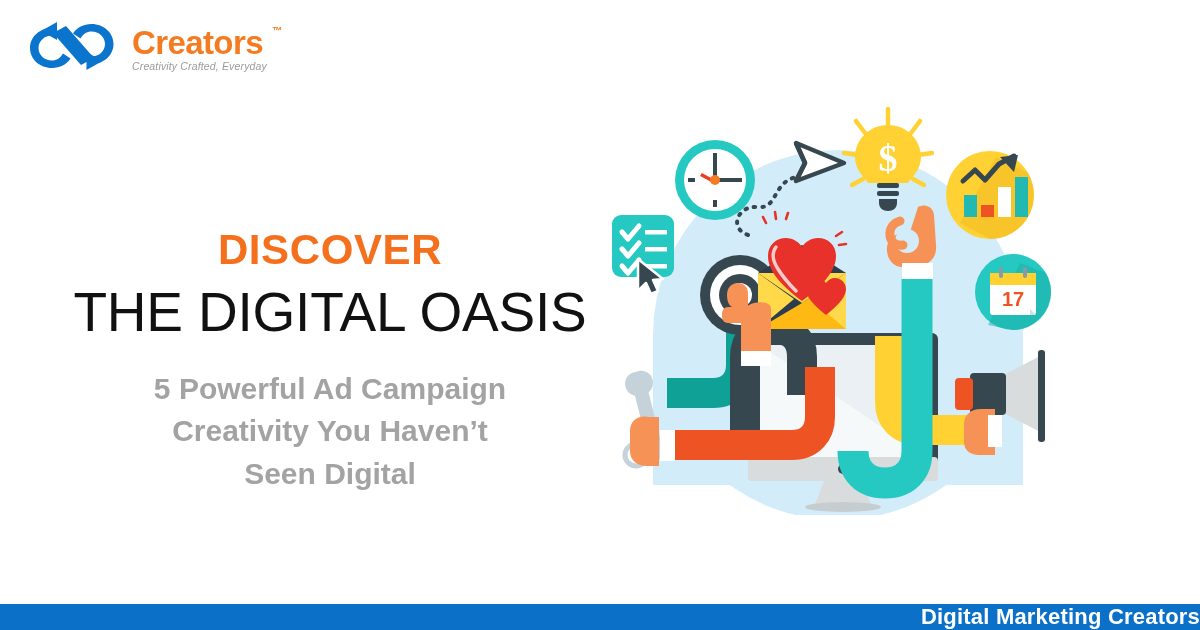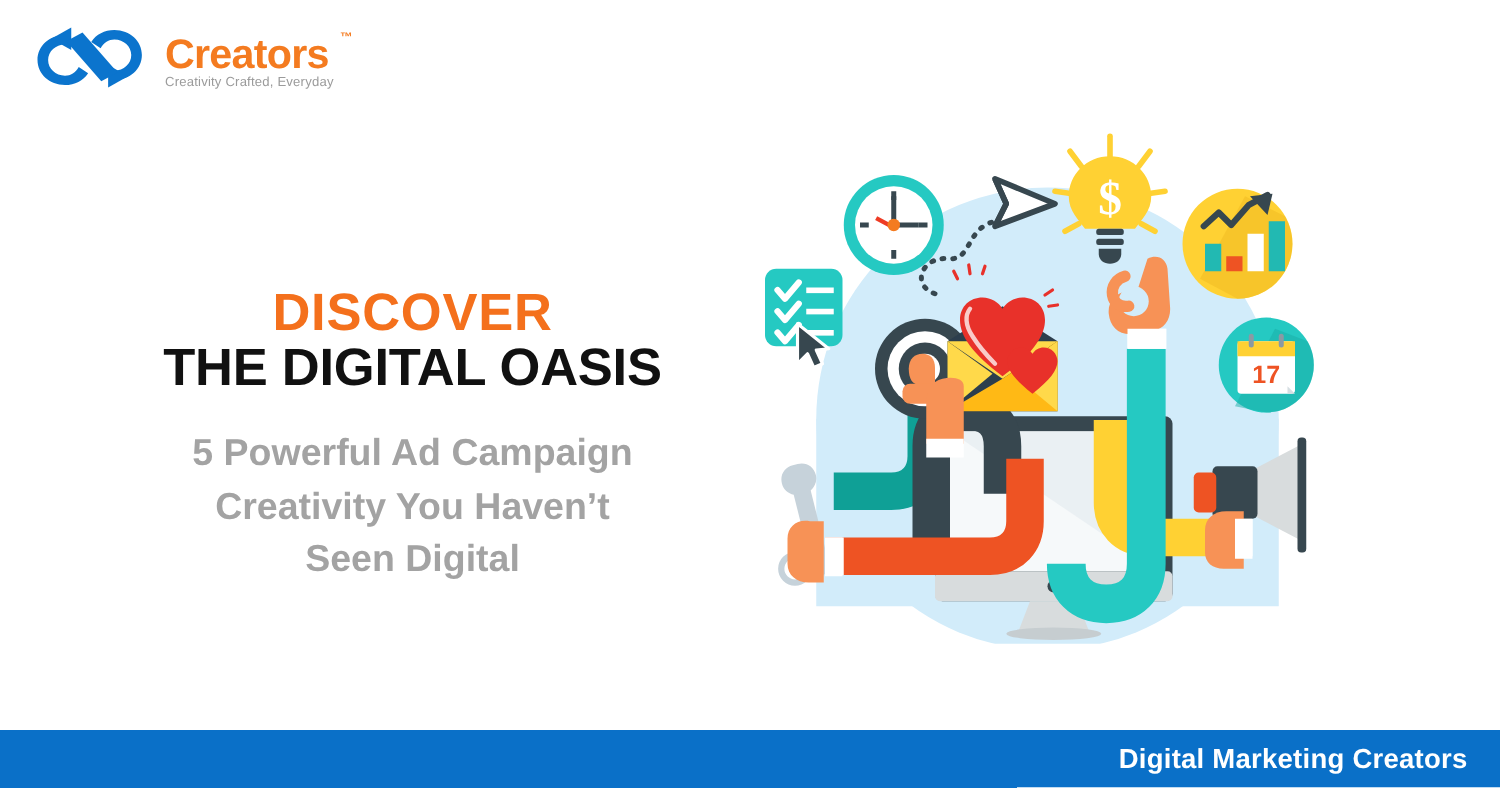--- a/index.html
+++ b/index.html
@@ -27,49 +27,48 @@
   .logo-word {
     font-size: 33px; font-weight: bold; letter-spacing: -0.6px;
     line-height: 1.0; display: inline-block;
   }
   .logo-tm {
     position: absolute; right: -15px; top: 1px;
     font-size: 10px; font-weight: bold;
   }
   .logo-tagline {
     font-size: 10.5px; letter-spacing: 0.15px;
-    margin-top: 1px; white-space: nowrap;
+    margin-top: 1px; white-space: nowrap; font-style: italic;
   }
 
   
   .copy-block {
     position: absolute;
     left: 60px; top: 228px;
     width: 540px; text-align: center;
   }
   .kicker {
     font-size: 42px; font-weight: bold; letter-spacing: 0.6px;
     line-height: 1.05;
   }
   .headline {
-    font-size: 42px; font-weight: bold; letter-spacing: -0.2px;
-    line-height: 1.05; margin-top: 0;
+    font-size: 55px; font-weight: normal; letter-spacing: -0.2px;
+    line-height: 1.05; margin-top: 12px;
   }
   .subcopy {
     margin-top: 26px;
     font-size: 30px; line-height: 1.42; font-weight: 600;
   }
   .subcopy div { white-space: nowrap; }
 
   
   .footer-bar {
     position: absolute; left: 0; right: 0; bottom: 0;
-    height: 46px;
+    height: 26px;
     display: flex; align-items: center; justify-content: flex-end;
-    padding-right: 26px;
   }
   .footer-text {
     color: #ffffff; font-size: 22px; font-weight: bold;
     letter-spacing: 0.2px;
   }
 
   
   .art { position: absolute; left: 600px; top: 95px; width: 470px; height: 420px; }
   .art svg { display: block; width: 100%; height: 100%; }
 </style>

